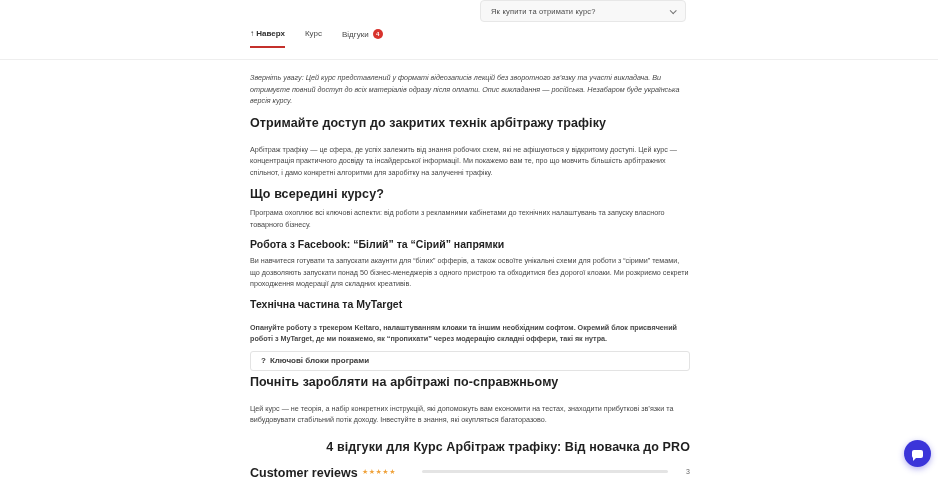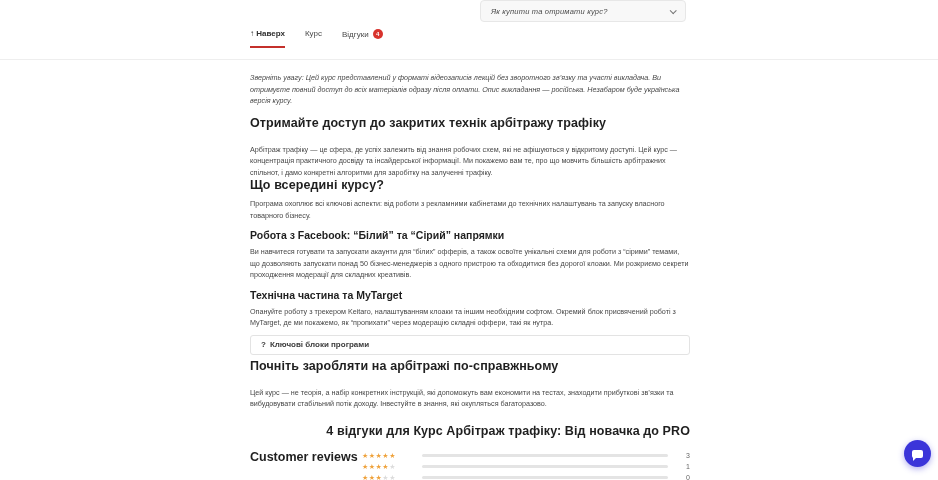--- a/index.html
+++ b/index.html
@@ -3,21 +3,21 @@
 <meta charset="utf-8">
 <style>
   * { margin:0; padding:0; box-sizing:border-box; }
   html,body { width:938px; height:480px; }
   body { font-family:"Liberation Sans", sans-serif; background:#fff; color:#3d3d3d; }
   .page { position:relative; width:938px; height:480px; overflow:hidden; background:#fff; }
 
   
   .q-dropdown { position:absolute; left:480px; top:0; width:206px; height:22px;
     background:#f8f8f8; border:1px solid #e7e7e7; border-radius:4px;
-    display:flex; align-items:center; padding:8px 10px; cursor:pointer;font-style:italic; }
+    display:flex; align-items:center; padding:8px 10px; cursor:pointer; }
   .q-dropdown .q-label { font-size:7.5px; color:#4a4a4a; letter-spacing:.2px; }
   .chevron { margin-left:auto; width:5px; height:5px; border-right:1px solid #777;
     border-bottom:1px solid #777; transform:rotate(45deg) translateY(-1px); }
 
   
   .nav { position:absolute; left:0; top:0; width:938px; height:60px; border-bottom:1px solid #eeeeee; }
   .tabs { position:absolute; left:250px; bottom:0; display:flex; align-items:flex-start; gap:20px; height:30px; }
   .tab { font-size:8px; color:#4a4a4a; padding-bottom:10px; cursor:pointer; display:flex; align-items:center; }
   .tab.active { color:#2f2f2f; font-weight:bold; border-bottom:2px solid #c4302b; padding-bottom:8px; }
   .badge { display:inline-flex; align-items:center; justify-content:center;
@@ -25,26 +25,26 @@
     font-size:6px; font-weight:bold; margin-left:4px; }
 
   
   .content { position:absolute; left:250px; top:60px; width:440px; }
   .notice { margin-top:12px; font-size:7.2px; font-style:italic; line-height:1.6; color:#4a4a4a; }
   h2 { font-size:12.5px; color:#1f1f1f; letter-spacing:.1px; }
   h3 { font-size:10.5px; color:#1f1f1f; }
   .content p { font-size:7.2px; line-height:1.6; color:#474747; }
   .h2-access { margin-top:9px; }
   .p-access  { margin-top:14px; }
-  .h2-inside { }
+  .h2-inside { margin-top:9px; }
   .p-inside  { margin-top:6px; }
   .h3-facebook { margin-top:8px; }
   .p-facebook  { margin-top:5px; }
   .h3-tech { margin-top:8px; }
-  .p-tech  { margin-top:5px; }
+  .p-tech  { margin-top:12px;font-weight:bold; }
   .accordion { margin-top:6px; height:20px; border:1px solid #e3e3e3; border-radius:3px;
     display:flex; align-items:center; padding:0 10px; cursor:pointer; background:#fff; }
   .accordion .q-ico { font-size:8px; font-weight:bold; color:#3a3a3a; margin-right:4px; }
   .accordion .acc-label { font-size:8px; font-weight:bold; color:#3a3a3a; }
   .h2-start { margin-top:4px; }
   .p-start  { margin-top:14px; }
 
   
   .reviews-title { margin-top:14px; font-size:12.5px; color:#1f1f1f;text-align:right; }
   .summary { margin-top:12px; display:flex; }

